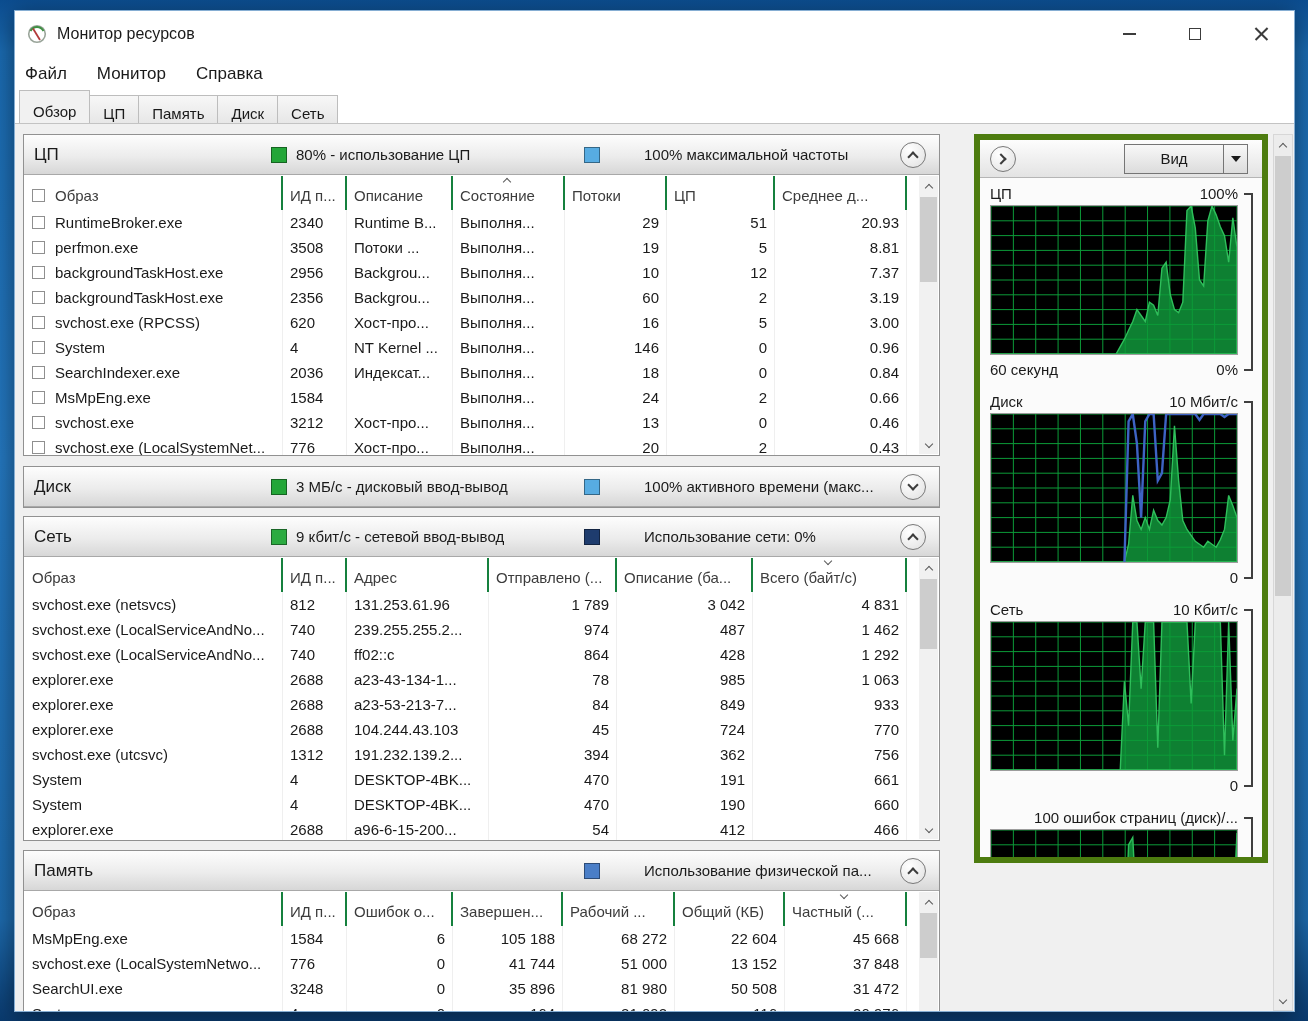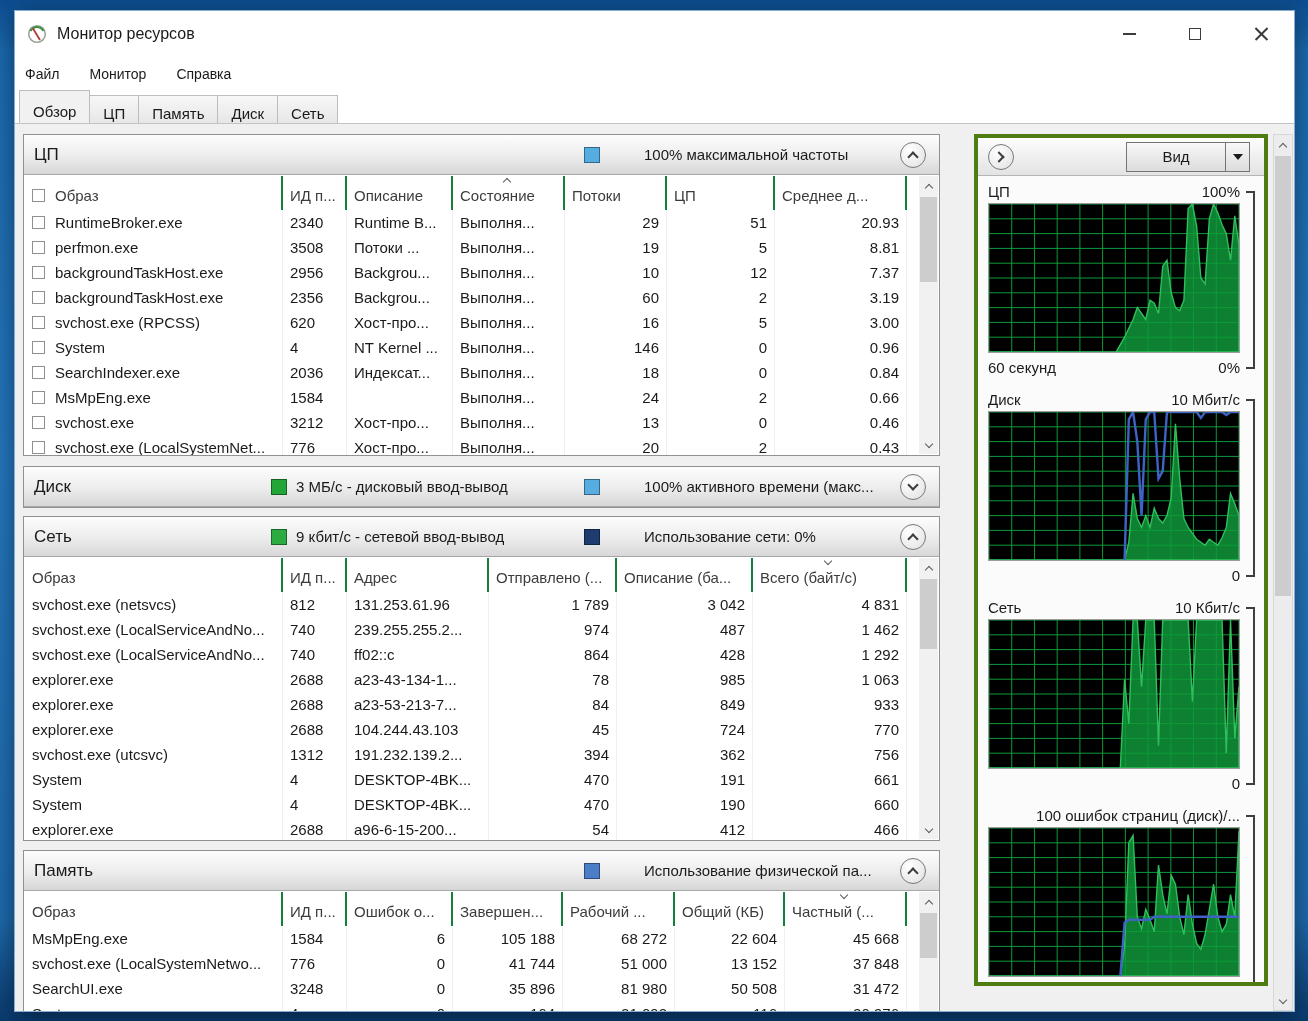--- a/index.html
+++ b/index.html
@@ -16,21 +16,21 @@
   #window-controls { position:absolute; right:0; top:0; height:45px; display:flex; }
   .wbtn { width:66px; height:45px; display:flex; align-items:center; justify-content:center; }
   .glyph-min { width:13px; height:2px; background:#3c3c3c; }
   .glyph-max { width:12px; height:12px; border:1.5px solid #3c3c3c; background:transparent; }
   .glyph-close { position:relative; width:15px; height:15px; }
   .glyph-close i { position:absolute; left:-1px; top:6.5px; width:17px; height:1.8px; background:#3c3c3c; }
   .glyph-close i:first-child { transform:rotate(45deg); }
   .glyph-close i:last-child  { transform:rotate(-45deg); }
 
   #menubar { position:absolute; left:0; top:45px; right:0; height:35px; background:#fff;
-    display:flex; align-items:center; gap:30px; padding-left:10px; font-size:14px; }
+    display:flex; align-items:center; gap:30px; padding-left:10px; font-size:17px; }
   #tabstrip { position:absolute; left:0; top:80px; right:0; height:33px; background:#fff;
     display:flex; align-items:flex-end; padding-left:4px; border-bottom:1px solid #c3c3c3; }
   .tab { height:28px; line-height:28px; padding:4px 13px; font-size:15px; background:linear-gradient(#f7f7f7,#e7e7e7);
     border:1px solid #bdbdbd; border-bottom:none; margin-right:-1px; }
   .tab.active { height:33px; line-height:33px; background:#f1f1f1; position:relative; z-index:2; }
 
   
   .section { position:absolute; left:8px; width:917px; background:#fff; border:1px solid #919191; overflow:hidden; }
   #sec-cpu     { top:123px; height:322px; }
   #sec-disk    { top:455px; height:42px;  }
@@ -70,21 +70,21 @@
   .cbx { display:inline-block; width:13px; height:13px; border:1px solid #8f8f8f; background:#fff; margin-right:10px; vertical-align:-1px; flex:0 0 auto; }
   .img-cell { display:flex; align-items:center; }
 
   
   .vscroll { position:absolute; right:1px; top:41px; bottom:1px; width:19px; background:#f1f1f1; }
   .varrow { position:absolute; left:0; right:0; height:19px; display:flex; align-items:center; justify-content:center; background:#f1f1f1; }
   .varrow.topA { top:0; } .varrow.botA { bottom:0; }
   .vthumb { position:absolute; left:1px; right:1px; background:#cdcdcd; }
 
   
-  #right-panel { position:absolute; left:959px; top:123px; width:294px; height:852px; background:#fbfbfb; border:4px solid #4d7c0f; overflow:hidden; }
+  #right-panel { position:absolute; left:959px; top:123px; width:294px; height:729px; background:#fbfbfb; border:6px solid #4d7c0f; overflow:hidden; }
   #panel-top { position:relative; height:38px; background:linear-gradient(#fdfdfd,#e3e3e3); border-bottom:1px solid #b5b5b5; }
   #panel-expand { position:absolute; left:10px; top:6px; width:26px; height:26px; border-radius:50%;
     border:1px solid #787878; background:radial-gradient(circle at 35% 30%,#fff,#e0e0e0); display:flex; align-items:center; justify-content:center; }
   #view-btn { position:absolute; right:14px; top:4px; width:124px; height:30px; border:1px solid #757575;
     background:linear-gradient(#f8f8f8,#dcdcdc); display:flex; }
   #view-label { flex:1; text-align:center; line-height:28px; font-size:15px; }
   #view-arrow { width:24px; border-left:1px solid #757575; display:flex; align-items:center; justify-content:center; }
   .tri-down { width:0; height:0; border-left:5px solid transparent; border-right:5px solid transparent; border-top:6px solid #1a1a1a; }
 
   #graph-list { position:absolute; left:8px; top:39px; right:6px; bottom:0; }
@@ -137,20 +137,24 @@
         <div class="tab active">Обзор</div>
         <div class="tab">ЦП</div>
         <div class="tab">Память</div>
         <div class="tab">Диск</div>
         <div class="tab">Сеть</div>
       </div>
 
     <div class="section" id="sec-cpu">
       <div class="sec-header">
         <span class="sec-title">ЦП</span>
+        <span class="legend lg1">
+            <span class="legend-sq" style="background:#23a638"></span>
+            <span>80% - использование ЦП</span>
+          </span>
         <span class="legend lg2">
             <span class="legend-sq" style="background:#57ace2"></span>
             <span>100% максимальной частоты</span>
           </span>
         <span class="sec-chevron">
             <span class="chev up"></span>
           </span>
       </div>
       <div class="thead tgrid grid-cpu" id="cpu-head">
           <div class="cell">

